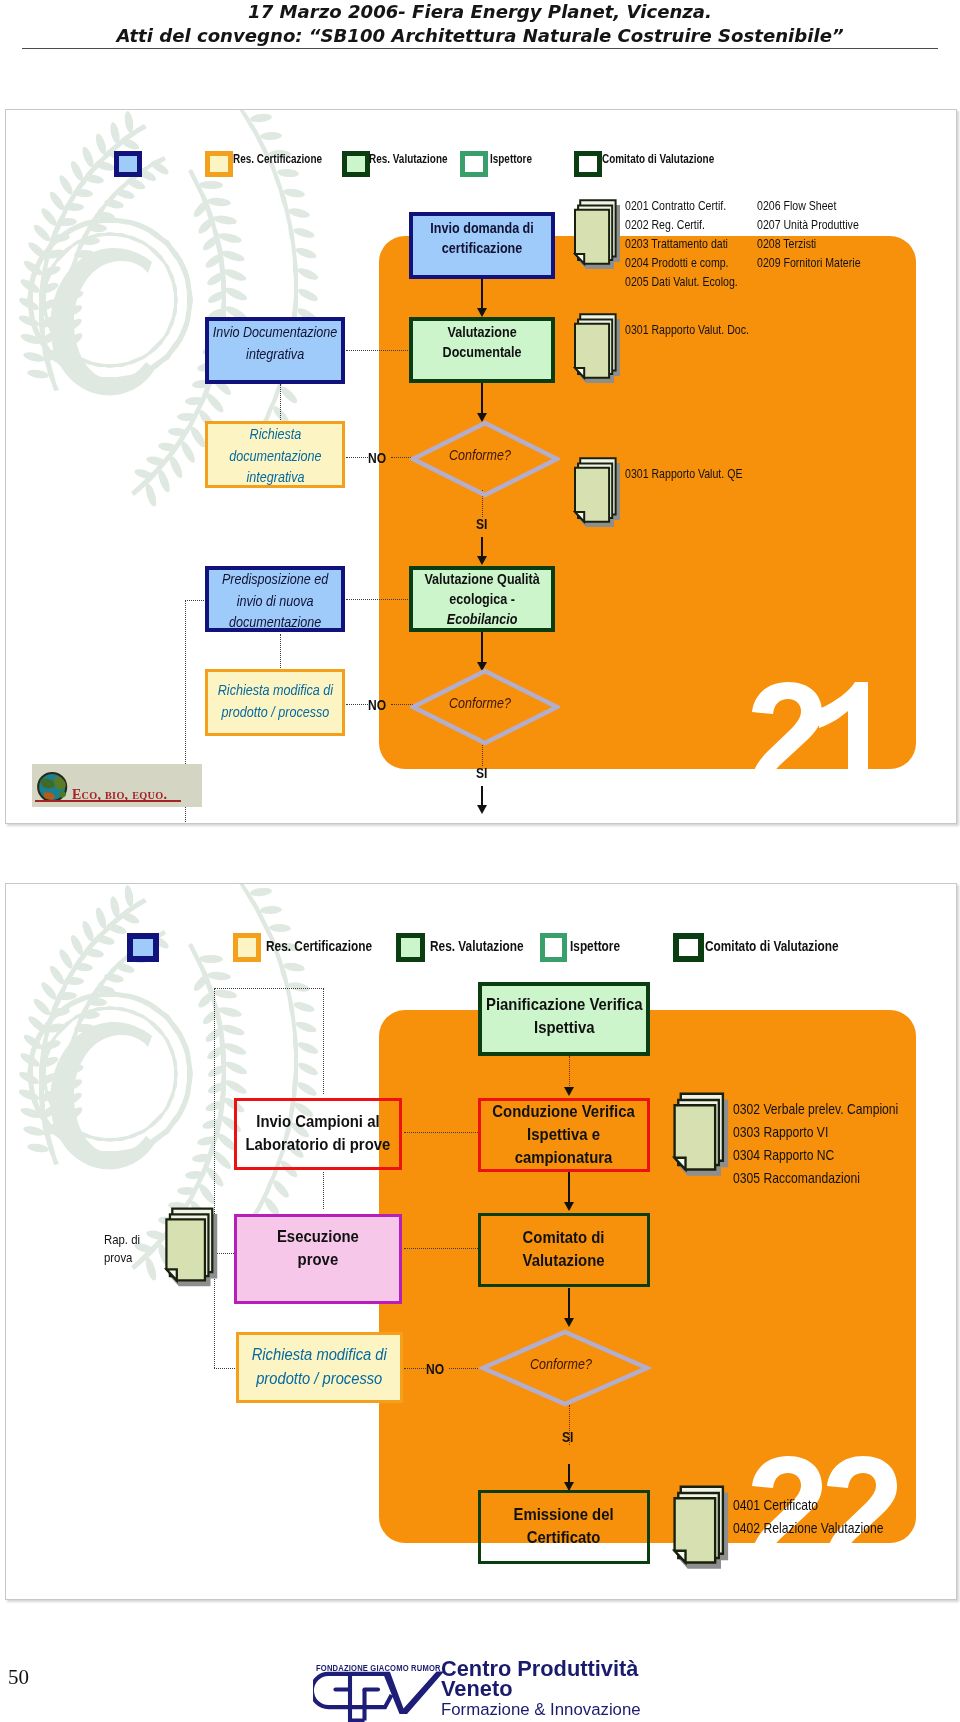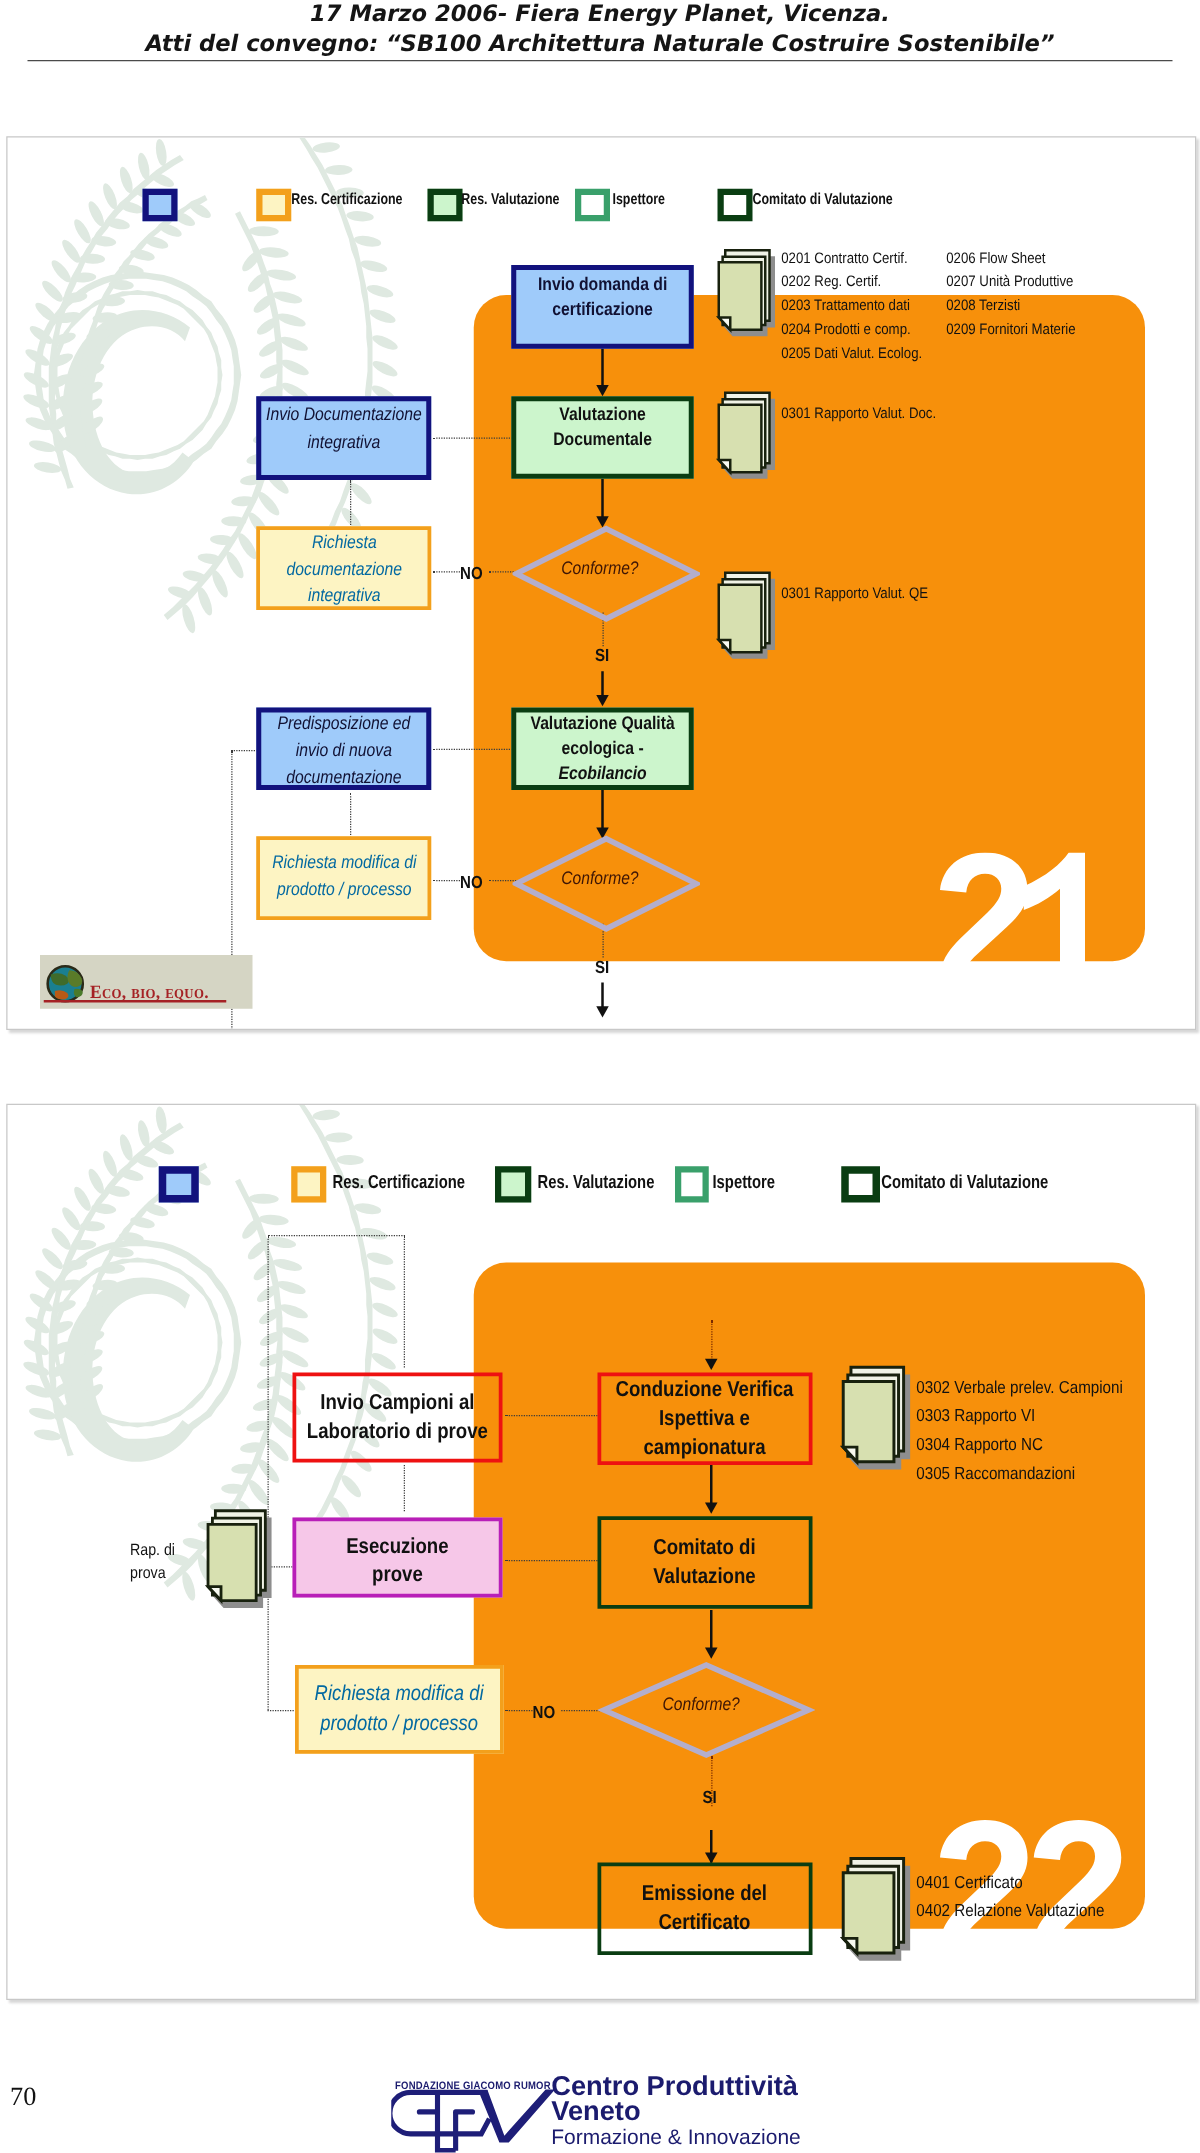--- a/index.html
+++ b/index.html
@@ -538,37 +538,43 @@
   <div class="dot-h" style="left:208px;top:484px;width:29px;"></div>
   <div class="dot-v" style="left:317px;top:288px;height:37px;"></div>
   <div class="dot-h" style="left:180px;top:369px;width:56px;"></div>
 
   <svg class="abs" style="left:472px;top:445px;" width="174" height="78">
     <polygon points="87,3 169,39 87,75 5,39" fill="none" stroke="#b3aecd" stroke-width="4.5"></polygon>
   </svg>
   <div class="abs" style="left:473px;top:472px;width:174px;text-align:center;font-size:14.5px;color:#3d1505;font-style:italic;">
     <span class="cnd">Conforme?</span></div>
 
+  <div class="bx b-green bd" style="left:472px;top:98px;width:172px;height:74px;font-size:17.3px;line-height:23px;">
+    <span style="top:7px;">
+        <i>Pianificazione Verifica</i>
+        <i>Ispettiva</i>
+      </span>
+    </div>
 
   <div class="bx b-red bd" style="left:228px;top:214px;width:168px;height:72px;font-size:17.3px;line-height:23px;background:transparent;">
     <span style="top:9px;">
         <i>Invio Campioni al</i>
         <i>Laboratorio di prove</i>
       </span>
     </div>
 
   <div class="bx b-red bd" style="left:472px;top:214px;width:172px;height:74px;font-size:17.3px;line-height:23px;background:transparent;padding-left:28px;">
     <span style="top:-1px;">
         <i>Conduzione Verifica</i>
         <i>Ispettiva e</i>
         <i>campionatura</i>
       </span>
     </div>
 
-  <div class="bx b-purple bd" style="left:228px;top:330px;width:168px;height:64px;font-size:17.3px;line-height:23px;">
+  <div class="bx b-purple bd" style="left:228px;top:330px;width:168px;height:90px;font-size:17.3px;line-height:23px;">
     <span style="top:8px;">
         <i>Esecuzione</i>
         <i>prove</i>
       </span>
     </div>
 
   <div class="bx b-darkgreen bd" style="left:472px;top:329px;width:172px;height:74px;font-size:17.3px;line-height:23px;background:transparent;">
     <span style="top:10px;">
         <i>Comitato di</i>
         <i>Valutazione</i>
@@ -634,21 +640,21 @@
     <div class="dl">0304 Rapporto NC</div>
     <div class="dl">0305 Raccomandazioni</div>
   </div>
   <div class="doclist d2" style="left:727px;top:610px;">
     <div class="dl">0401 Certificato</div>
     <div class="dl">0402 Relazione Valutazione</div>
   </div>
 
 </div>
 
-<div id="pgnum" class="abs" style="left:8px;top:1665px;">70</div>
+<div id="pgnum" class="abs" style="left:8px;top:1665px;">50</div>
 
 <div class="abs" style="left:313px;top:1662px;">
   <div class="cpv-tx" style="left:3px;top:1px;font-size:8.6px;font-weight:bold;letter-spacing:0.2px;">
     <span class="cpvsc">FONDAZIONE GIACOMO RUMOR</span></div>
   <svg style="position:absolute;left:0px;top:8px;" width="132" height="56" viewBox="0 0 132 56">
     <title>cpv</title>
     <g fill="none" stroke="#1e1e78" stroke-width="4.1" stroke-linejoin="miter">
       <path d="M77 3.9 H15.5 a16.6 16.6 0 0 0 0 33.2 H72 L78.5 25"></path>
       <path d="M22.5 19.5 H37" stroke-linecap="round"></path>
       <path d="M37 3.9 V50.5 H51.5"></path>

